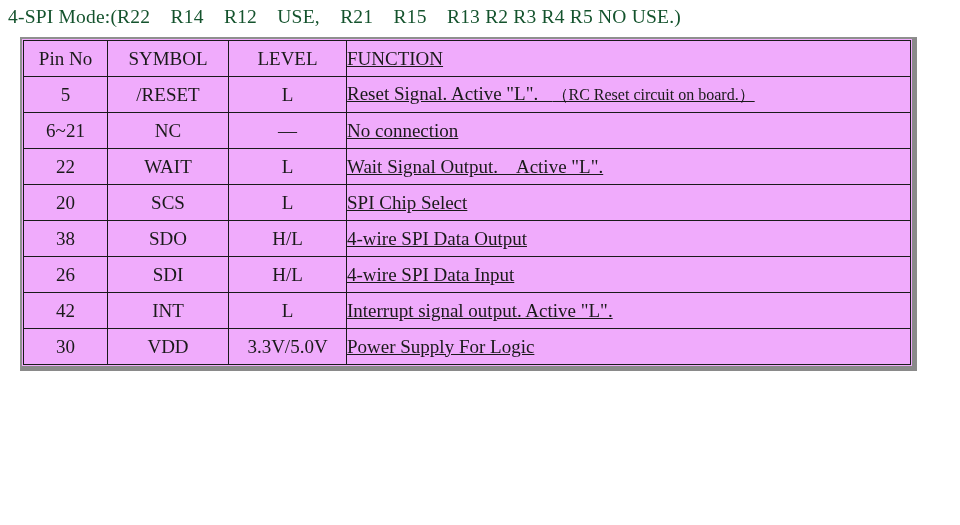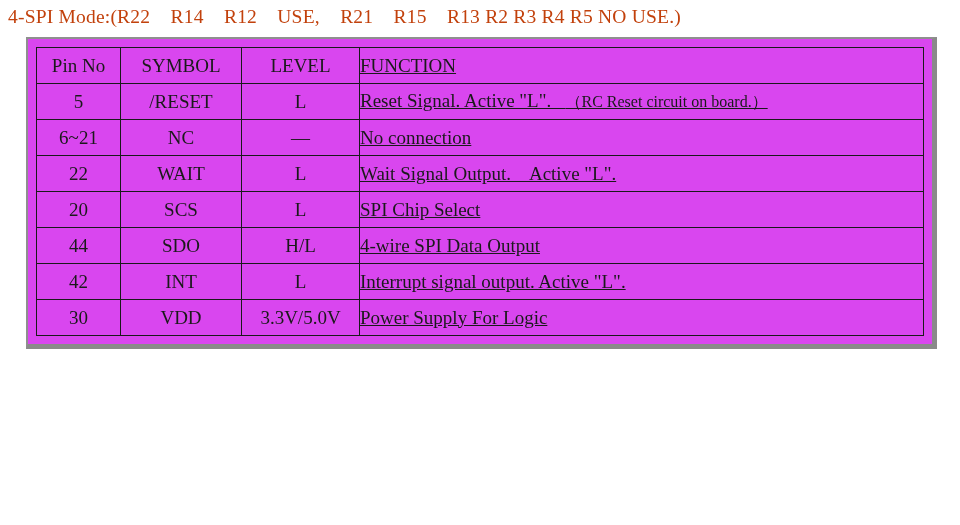--- a/index.html
+++ b/index.html
@@ -15,33 +15,33 @@
     color: #1a1a1a;
     overflow: hidden;
   }
   .doc-title {
     position: absolute;
     left: 8px;
     top: 6px;
     font-size: 19.5px;
     letter-spacing: 0.2px;
     white-space: pre;
-    color: #c2410c;
+    color: #14532d;
   }
   .table-wrap {
     position: absolute;
-    left: 26px;
+    left: 20px;
     top: 37px;
     width: 888px;
-    background: #d946ef;
+    background: #f0abfc;
     border-top: 2px solid #8f8f8f;
     border-left: 2px solid #8f8f8f;
     border-right: 5px solid #8a8a8a;
     border-bottom: 5px solid #8a8a8a;
-    padding: 8px;
+    padding: 1px;
   }
   table.pin-table {
     border-collapse: collapse;
     width: 100%;
     table-layout: fixed;
   }
   .pin-table th, .pin-table td {
     border: 1.4px solid #1a1a1a;
     font-size: 19px;
     font-weight: normal;
@@ -104,24 +104,30 @@
         <td class="c-center">L</td>
         <td class="c-fn"><span>Wait Signal Output.    Active "L".</span></td>
       </tr>
       <tr>
         <td class="c-center">20</td>
         <td class="c-center">SCS</td>
         <td class="c-center">L</td>
         <td class="c-fn"><span>SPI Chip Select</span></td>
       </tr>
       <tr>
-        <td class="c-center">44</td>
+        <td class="c-center">38</td>
         <td class="c-center">SDO</td>
         <td class="c-center">H/L</td>
         <td class="c-fn"><span>4-wire SPI Data Output</span></td>
+      </tr>
+      <tr>
+        <td class="c-center">26</td>
+        <td class="c-center">SDI</td>
+        <td class="c-center">H/L</td>
+        <td class="c-fn"><span>4-wire SPI Data Input</span></td>
       </tr>
       <tr>
         <td class="c-center">42</td>
         <td class="c-center">INT</td>
         <td class="c-center">L</td>
         <td class="c-fn"><span>Interrupt signal output. Active "L".</span></td>
       </tr>
       <tr>
         <td class="c-center">30</td>
         <td class="c-center">VDD</td>

